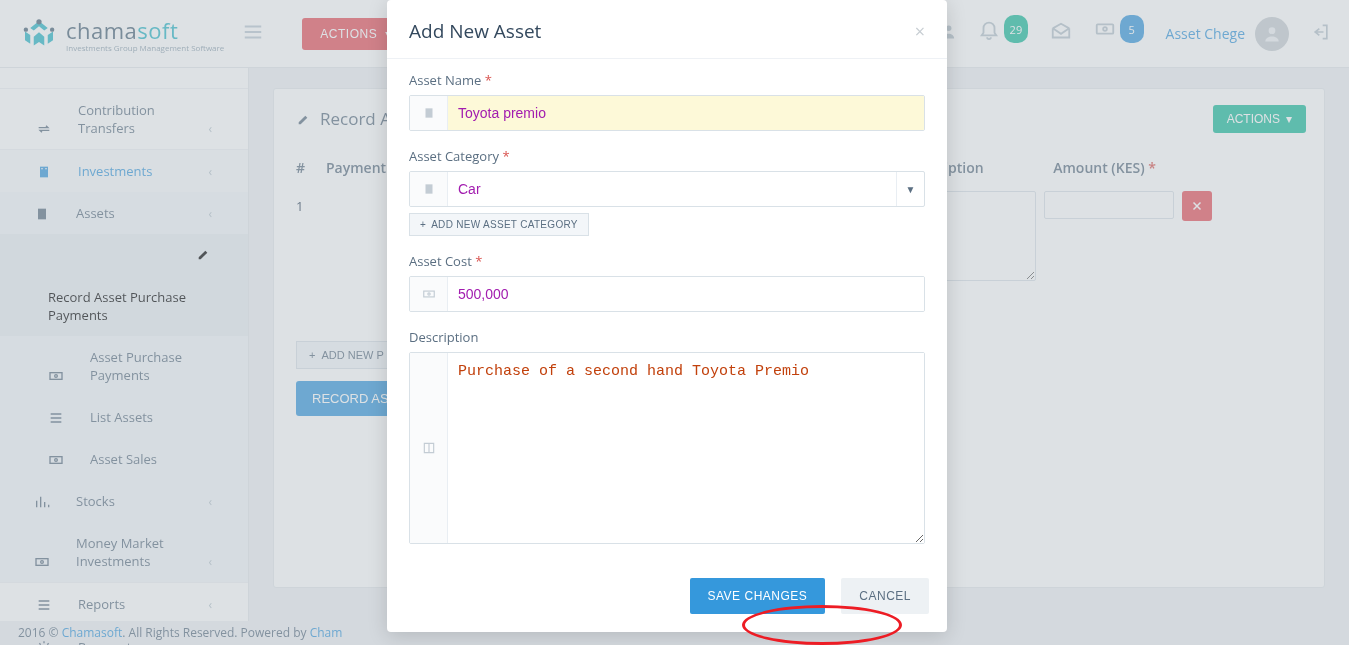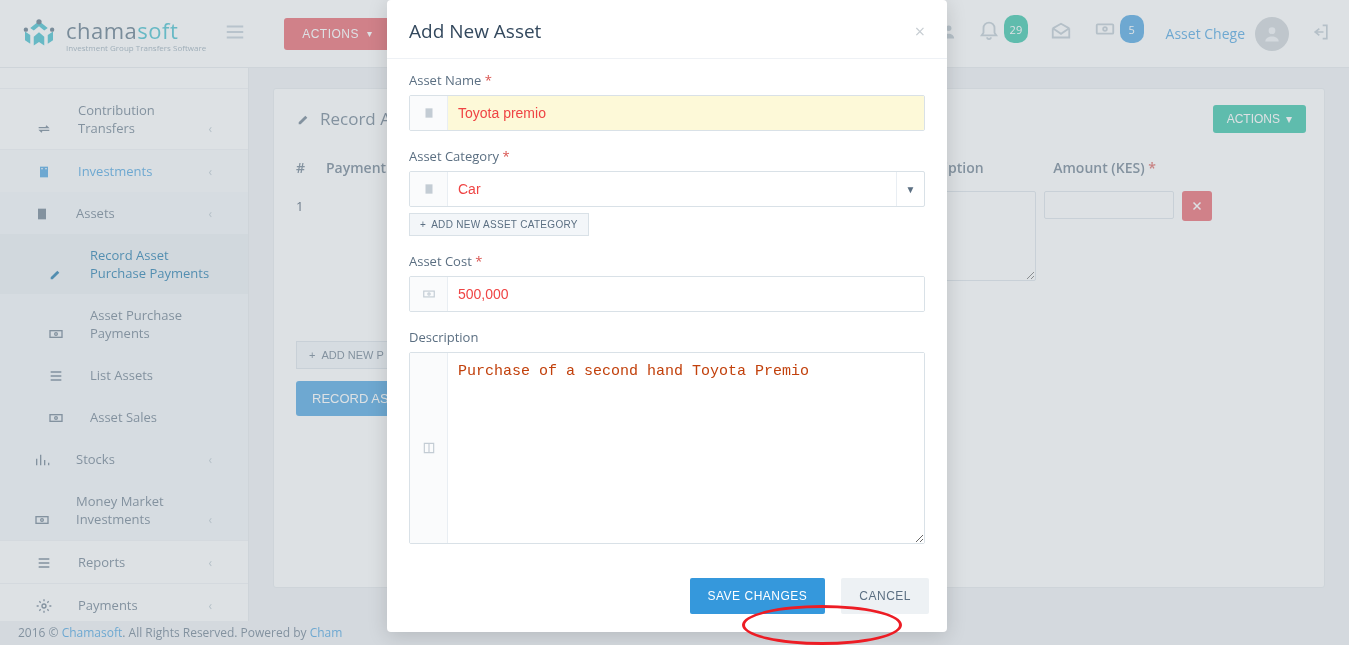--- a/index.html
+++ b/index.html
@@ -80,21 +80,21 @@
   padding: 12px 36px;
   color:#5b6f82;
   cursor:pointer;
   position:relative;
 }
 .side-item.top { border-top:1px solid #eef1f5; border-bottom:1px solid #eef1f5;}
 .side-item.active { color:#3598dc; background:#f7f9fb;}
 .side-item .chev { margin-left:auto; color:#b7c4cd; font-size:12px;}
 .side-sub { background:#f3f6f9; }
 .side-sub .side-item { padding-left: 34px; font-size:13px;}
-.side-sub .side-item.active { background:#e9eef3; color:#0369a1;}
+.side-sub .side-item.active { background:#e9eef3; color:#000000;flex-direction:column;}
 .side-sub2 .side-item { padding-left: 48px; }
 .si-icon { width:16px; height:16px; color:inherit; flex-shrink:0;}
 
 .content { flex:1; padding: 20px 24px; position:relative;}
 .panel { background:#fff; border:1px solid #e3e8ec; border-radius:3px; padding:18px 22px; position:relative; min-height:500px;}
 .panel-header { display:flex; align-items:center; gap:8px; font-size:17px; color:#5b6f82; margin-bottom:20px;}
 .panel-actions { position:absolute; top:16px; right:18px;}
 .btn-sm-cyan { background:#1bbc9b; color:#fff; border:none; padding:7px 14px; font-size:12px; border-radius:3px; cursor:pointer; display:flex; align-items:center; gap:6px;}
 .tbl-head { display:flex; gap:0; padding:8px 0; font-weight:600; color:#5b6f82; font-size:14px;}
 .tbl-head .c1{width:30px;}
@@ -128,21 +128,21 @@
 .modal-head h3 { font-size:19px; font-weight:400; color:#34495e;}
 .modal-close { margin-left:auto; color:#c8ced3; cursor:pointer; font-size:18px;}
 .modal-hr { height:1px; background:#eef1f5;}
 .modal-body { padding:12px 22px 4px;}
 .fgroup { margin-bottom:16px;}
 .flabel { font-size:13px; color:#5b6f82; margin-bottom:6px; display:block;}
 .input-row { display:flex; border:1px solid #d9e1e7; border-radius:2px; overflow:hidden;}
 .input-row.yellow input { background:#fdf9d8;}
 .input-icon { width:38px; background:#fafbfc; border-right:1px solid #e9eef3; display:flex;align-items:center;justify-content:center;color:#c3ccd4;}
 .input-icon svg{width:14px;height:14px;}
-.input-row input, .input-row select { flex:1; border:none; padding:9px 10px; font-size:14px; color:#ef4444; outline:none; background:#fff;}
+.input-row input, .input-row select { flex:1; border:none; padding:9px 10px; font-size:14px; color:#a21caf; outline:none; background:#fff;}
 .select-caret{ width:28px; display:flex; align-items:center; justify-content:center; color:#5b6f82; font-size:10px; border-left:1px solid #e9eef3;}
 .btn-tiny { margin-top:6px; background:#f3f6f9; border:1px solid #d9e1e7; padding:5px 10px; font-size:10px; color:#5b6f82; cursor:pointer; display:inline-flex; gap:5px; align-items:center; letter-spacing:.3px;}
 .ta-row { display:flex; border:1px solid #d9e1e7; border-radius:2px;}
 .ta-row textarea { flex:1; border:none; padding:10px; font-size:15px; color:#c2410c; height:190px; resize:both; outline:none; font-family:Liberation Mono, monospace;}
 .modal-foot { padding:14px 18px 18px; display:flex; justify-content:flex-end; gap:16px; position:relative;}
 .btn-save { background:#3598dc; color:#fff; border:none; padding:11px 18px; font-size:12px; letter-spacing:.5px; cursor:pointer; border-radius:2px;}
 .btn-cancel { background:#edf1f4; color:#5b6f82; border:none; padding:11px 18px; font-size:12px; letter-spacing:.5px; cursor:pointer; border-radius:2px; margin-left:0;}
 
 .highlight-oval {
   position:absolute;
@@ -160,21 +160,21 @@
 <div class="header">
   <div class="logo">
     <svg class="logo-mark" viewBox="0 0 48 36">
         <path fill="#29b6c6" d="M24 3l10 8-4 3-6-5-6 5-4-3zM8 15l6 4v10l-6-4zM40 15l-6 4v10l6-4zM24 16l6 5v10l-6-4-6 4V21z"></path>
         <circle cx="24" cy="4" r="3" fill="#4a6478"></circle>
         <circle cx="9" cy="13" r="2.5" fill="#4a6478"></circle>
         <circle cx="39" cy="13" r="2.5" fill="#4a6478"></circle>
       </svg>
     <div>
       <span class="logo-text"><span>chama</span><span class="soft">soft</span></span>
-      <span class="logo-sub">Investment Group Transfers Software</span>
+      <span class="logo-sub">Investments Group Management Software</span>
     </div>
   </div>
   <div class="menu-toggle">
     <svg viewBox="0 0 24 24" fill="none" stroke="currentColor" stroke-width="2">
         <path d="M3 6h18M3 12h18M3 18h18"></path>
       </svg>
   </div>
   <button class="actions-btn">
     <span>ACTIONS</span>
     <span class="caret">▾</span>

